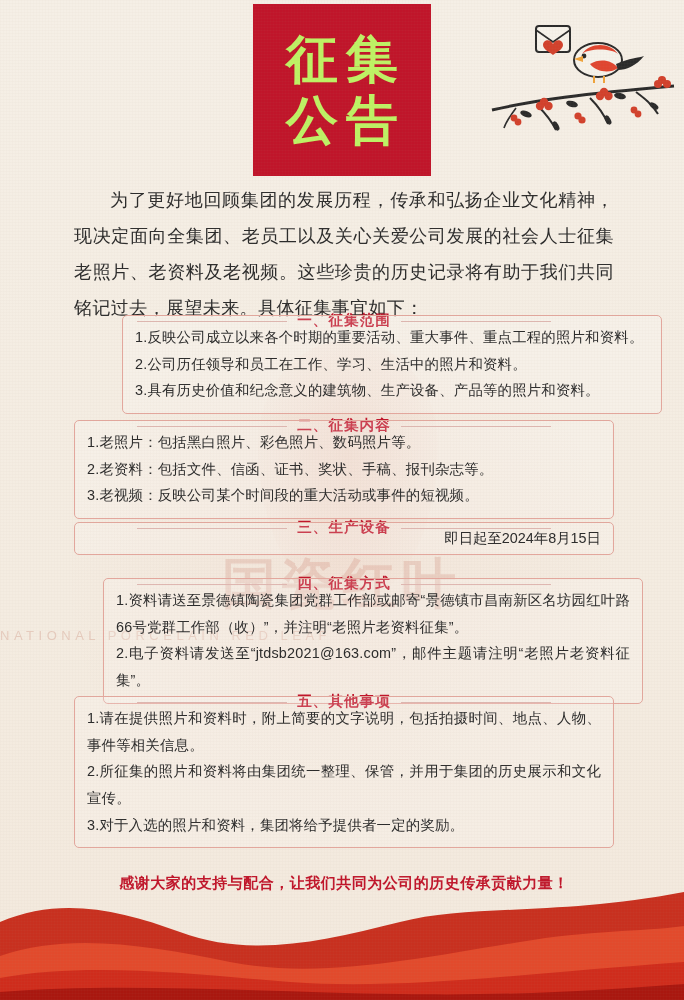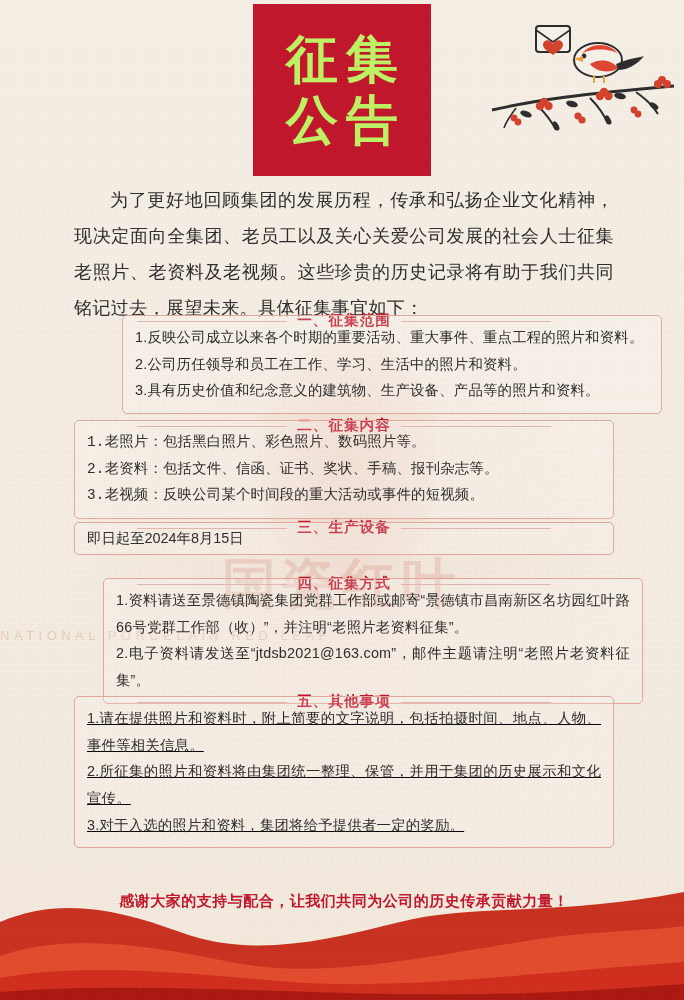--- a/index.html
+++ b/index.html
@@ -158,21 +158,21 @@
   }
 
   .timebox {
     position: absolute;
     left: 74px;
     width: 540px;
     box-sizing: border-box;
     border: 1px solid #e3a79d;
     border-radius: 5px;
     padding: 6px 12px;
-    text-align: left;
+    text-align: right;
     font-size: 14.4px;
     color: #2b2b2b;
     background: rgba(255,255,255,0.18);
   }
 
   .closing {
     position: absolute;
     left: 74px;
     width: 540px;
     text-align: center;
@@ -266,21 +266,21 @@
   </div>
   <div class="box" style="top:315px;margin-left:48px;">
     <p>1.反映公司成立以来各个时期的重要活动、重大事件、重点工程的照片和资料。</p>
     <p>2.公司历任领导和员工在工作、学习、生活中的照片和资料。</p>
     <p>3.具有历史价值和纪念意义的建筑物、生产设备、产品等的照片和资料。</p>
   </div>
 
   <div class="section-head" style="top:400px;">
     <span class="rule-l"></span><span>二、征集内容</span><span class="rule-r"></span>
   </div>
-  <div class="box" style="top:420px;font-family:Liberation Mono, monospace;">
+  <div class="box" style="top:420px;">
     <p>1.老照片：包括黑白照片、彩色照片、数码照片等。</p>
     <p>2.老资料：包括文件、信函、证书、奖状、手稿、报刊杂志等。</p>
     <p>3.老视频：反映公司某个时间段的重大活动或事件的短视频。</p>
   </div>
 
   <div class="section-head" style="top:502px;">
     <span class="rule-l"></span><span>三、生产设备</span><span class="rule-r"></span>
   </div>
   <div class="timebox" style="top:522px;">即日起至2024年8月15日</div>
 
@@ -288,27 +288,27 @@
     <span class="rule-l"></span><span>四、征集方式</span><span class="rule-r"></span>
   </div>
   <div class="box" style="top:578px;margin-left:29px;">
     <p>1.资料请送至景德镇陶瓷集团党群工作部或邮寄“景德镇市昌南新区名坊园红叶路66号党群工作部（收）”，并注明“老照片老资料征集”。</p>
     <p>2.电子资料请发送至“jtdsb2021@163.com”，邮件主题请注明“老照片老资料征集”。</p>
   </div>
 
   <div class="section-head" style="top:676px;">
     <span class="rule-l"></span><span>五、其他事项</span><span class="rule-r"></span>
   </div>
-  <div class="box" style="top:696px;text-decoration:underline;">
+  <div class="box" style="top:696px;">
     <p>1.请在提供照片和资料时，附上简要的文字说明，包括拍摄时间、地点、人物、事件等相关信息。</p>
     <p>2.所征集的照片和资料将由集团统一整理、保管，并用于集团的历史展示和文化宣传。</p>
     <p>3.对于入选的照片和资料，集团将给予提供者一定的奖励。</p>
   </div>
 
-  <div class="closing" style="top:892px;">感谢大家的支持与配合，让我们共同为公司的历史传承贡献力量！</div>
+  <div class="closing" style="top:874px;">感谢大家的支持与配合，让我们共同为公司的历史传承贡献力量！</div>
 
   <div class="mountains">
     <svg width="684" height="130" viewBox="0 0 684 130" xmlns="http://www.w3.org/2000/svg" preserveAspectRatio="none">
       <path d="M0 52 C 60 26, 120 40, 180 62 C 250 88, 320 72, 400 52 C 470 34, 560 46, 684 22 L684 130 L0 130 Z" fill="#c8301f"></path>
       <path d="M0 86 C 70 62, 150 76, 230 92 C 320 110, 420 88, 520 72 C 590 60, 640 62, 684 56 L684 130 L0 130 Z" fill="#e24a2c"></path>
       <path d="M0 108 C 90 92, 190 104, 290 112 C 400 120, 520 104, 684 92 L684 130 L0 130 Z" fill="#cf2c1c"></path>
       <path d="M0 122 C 120 112, 260 122, 400 124 C 520 126, 600 120, 684 114 L684 130 L0 130 Z" fill="#a9170f"></path>
     </svg>
   </div>
 

